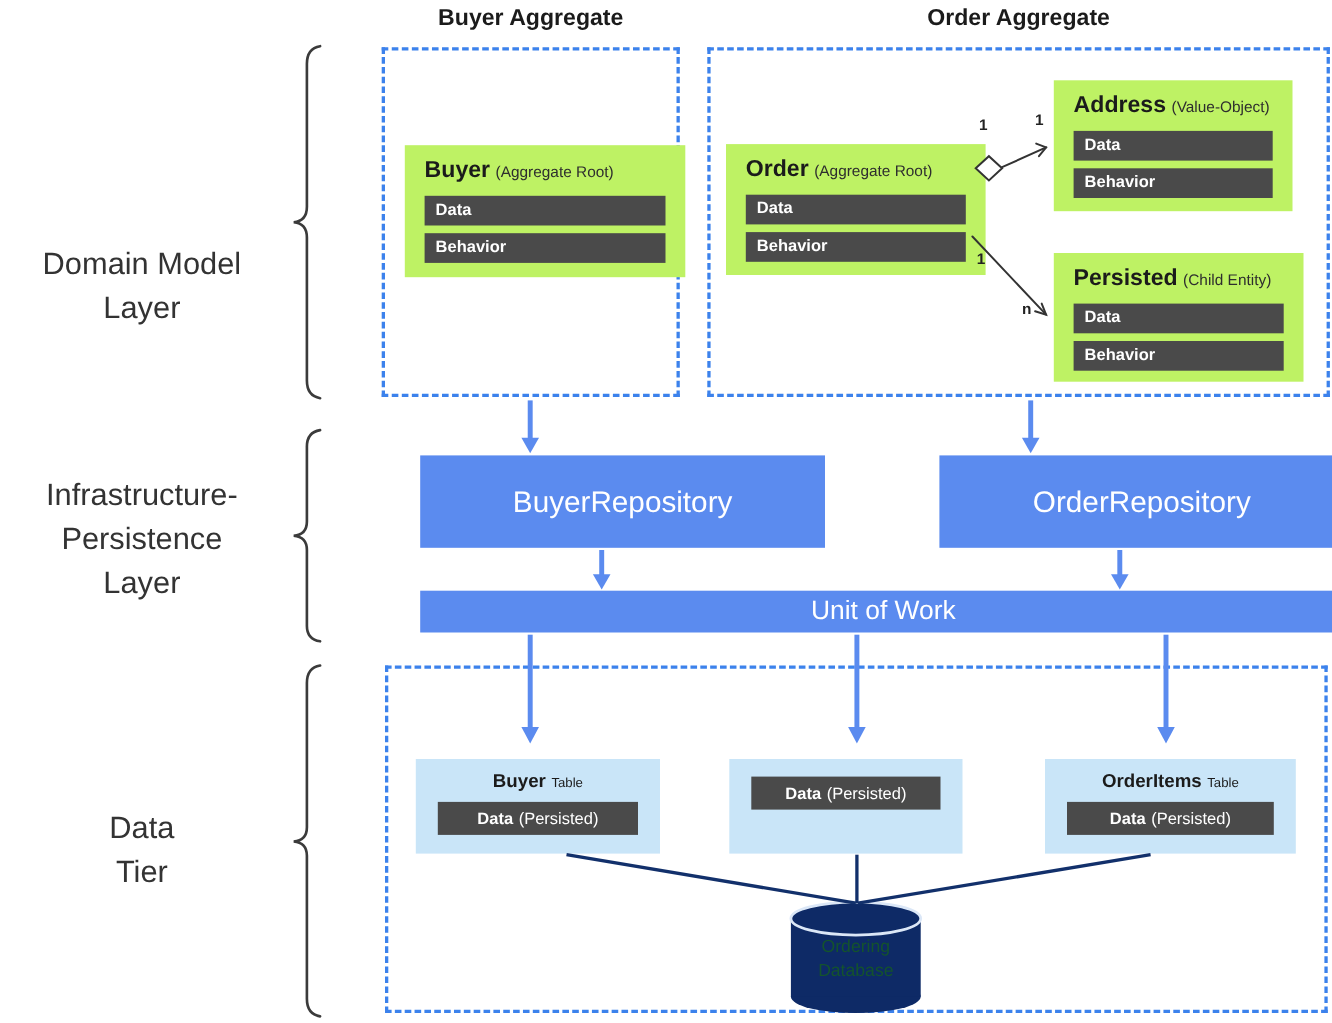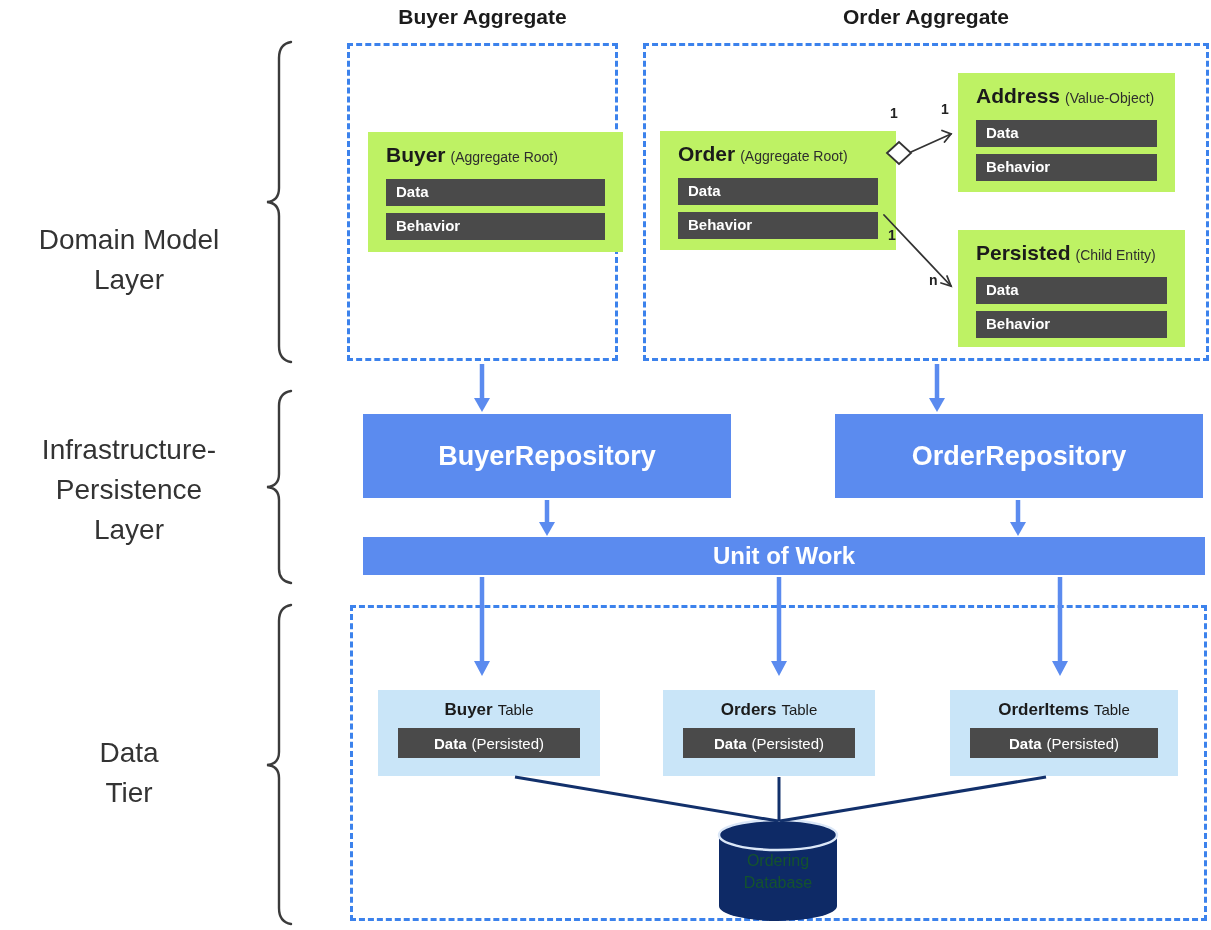--- a/index.html
+++ b/index.html
@@ -33,29 +33,29 @@
     padding:4px 0 5px 10px;line-height:18px;}
   #entity-buyer{left:368px;top:132px;width:255px;height:120px;}
   #entity-order{left:660px;top:131px;width:236px;height:119px;}
   #entity-address{left:958px;top:73px;width:217px;height:119px;}
   #entity-orderitem{left:958px;top:230px;width:227px;height:117px;}
 
   
   .mult{position:absolute;font-size:14px;font-weight:700;color:#222;}
 
   
-  .bluebox{position:absolute;background:#5b8bef;color:#fff;display:flex;align-items:center;justify-content:center;font-weight:700;}
+  .bluebox{position:absolute;background:#5b8bef;color:#fff;display:flex;align-items:center;justify-content:center;font-weight:400;margin-left:19px;}
   #repo-buyer{left:363px;top:414px;width:368px;height:84px;font-size:27px;}
   #repo-order{left:835px;top:414px;width:368px;height:84px;font-size:27px;}
   #unit-of-work{left:363px;top:537px;width:842px;height:38px;font-size:24px;}
 
   
   .table-card{position:absolute;background:#c9e5f8;height:86px;text-align:center;padding-top:9px;box-sizing:border-box;top:690px;}
   .table-card .t-title{font-size:17px;font-weight:700;color:#1b1b1b;line-height:22px;}
-  .table-card .t-title .note{font-weight:400;font-size:15px;margin-left:5px;}
+  .table-card .t-title .note{font-weight:400;font-size:12px;margin-left:5px;}
   .table-card .t-bar{margin:7px 20px 0 20px;background:#4a4a4a;color:#fff;height:30px;
     display:flex;align-items:center;justify-content:center;font-size:15px;font-weight:700;}
   .table-card .t-bar .note{font-weight:400;margin-left:5px;}
   #table-buyer{left:378px;width:222px;}
   #table-orders{left:663px;width:212px;}
   #table-orderitems{left:950px;width:228px;}
 
   
   #database{position:absolute;left:716px;top:816px;width:124px;height:108px;}
   #database .db-label{position:absolute;left:0;width:100%;text-align:center;color:#14532d;
@@ -126,21 +126,20 @@
   <div class="bluebox" id="unit-of-work">Unit of Work</div>
 
   <div class="table-card" id="table-buyer">
     <div class="t-title"><b>Buyer</b><span class="note">Table</span></div>
     <div class="t-bar">
         <b>Data</b>
         <span class="note">(Persisted)</span>
       </div>
   </div>
   <div class="table-card" id="table-orders">
-    <div class="t-title"><b>Orders</b><span class="note">Table</span></div>
     <div class="t-bar">
         <b>Data</b>
         <span class="note">(Persisted)</span>
       </div>
   </div>
   <div class="table-card" id="table-orderitems">
     <div class="t-title"><b>OrderItems</b><span class="note">Table</span></div>
     <div class="t-bar">
         <b>Data</b>
         <span class="note">(Persisted)</span>

